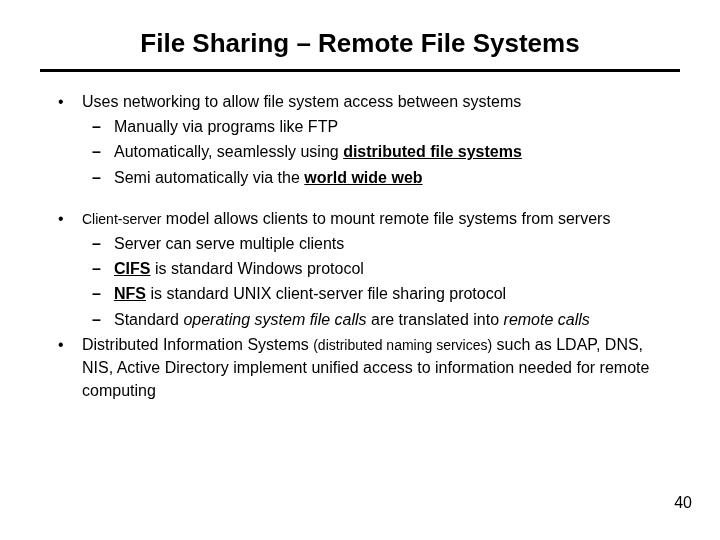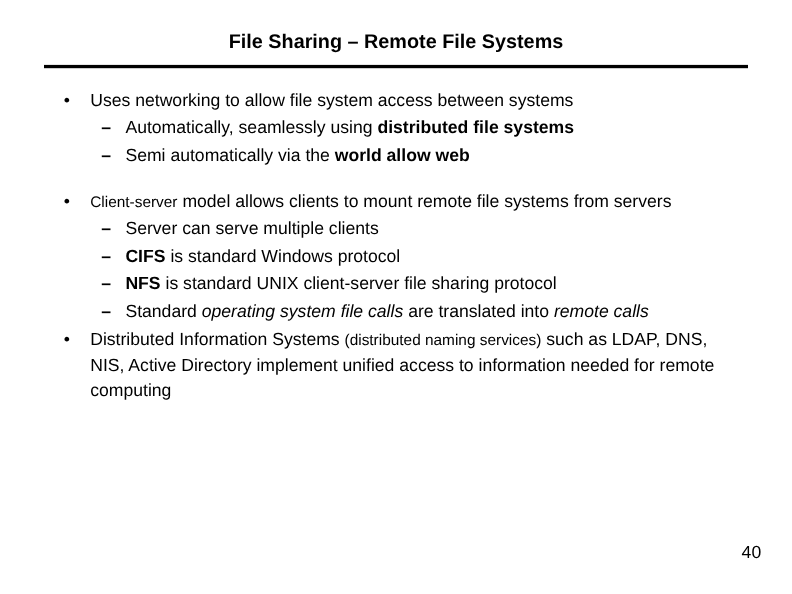--- a/index.html
+++ b/index.html
@@ -13,21 +13,21 @@
     position: relative;
   }
   .slide {
     box-sizing: border-box;
     width: 720px;
     height: 540px;
     padding: 18px 40px 0 40px;
     position: relative;
   }
   .title {
-    font-size: 18px;
+    font-size: 26px;
     font-weight: bold;
     text-align: center;
     margin: 10px 0 10px 0;
   }
   .rule {
     border: none;
     border-top: 3px solid #000;
     margin: 6px 0 18px 0;
   }
   ul.top {
@@ -59,21 +59,21 @@
     padding-left: 32px;
     margin: 2px 0;
   }
   ul.sub > li::before {
     content: "–";
     position: absolute;
     left: 10px;
     top: 0;
     font-weight: bold;
   }
-  .b { font-weight: bold; }
+  .b { font-weight: bold; text-decoration: underline; }
   .i { font-style: italic; }
   .sm { font-size: 14px; text-align: right; }
   .pagenum {
     position: absolute;
     right: 28px;
     bottom: 28px;
     font-size: 16px;
   }
   .tight { margin-bottom: 2px !important; }
 </style>
@@ -84,24 +84,27 @@
 
   <div class="title">File Sharing – Remote File Systems</div>
   <hr class="rule">
 
   <ul class="top">
 
     <li>
       <span>Uses networking to allow file system access between systems</span>
       <ul class="sub">
         <li>
+          <span>Manually via programs like FTP</span>
+        </li>
+        <li>
           <span>Automatically, seamlessly using </span><span class="b">distributed file systems</span>
         </li>
         <li>
-          <span>Semi automatically via the </span><span class="b">world allow web</span>
+          <span>Semi automatically via the </span><span class="b">world wide web</span>
         </li>
       </ul>
     </li>
 
     <li class="tight">
       <span class="sm">Client-server</span><span> model allows clients to mount remote file systems from servers</span>
       <ul class="sub">
         <li>
           <span>Server can serve multiple clients</span>
         </li>

